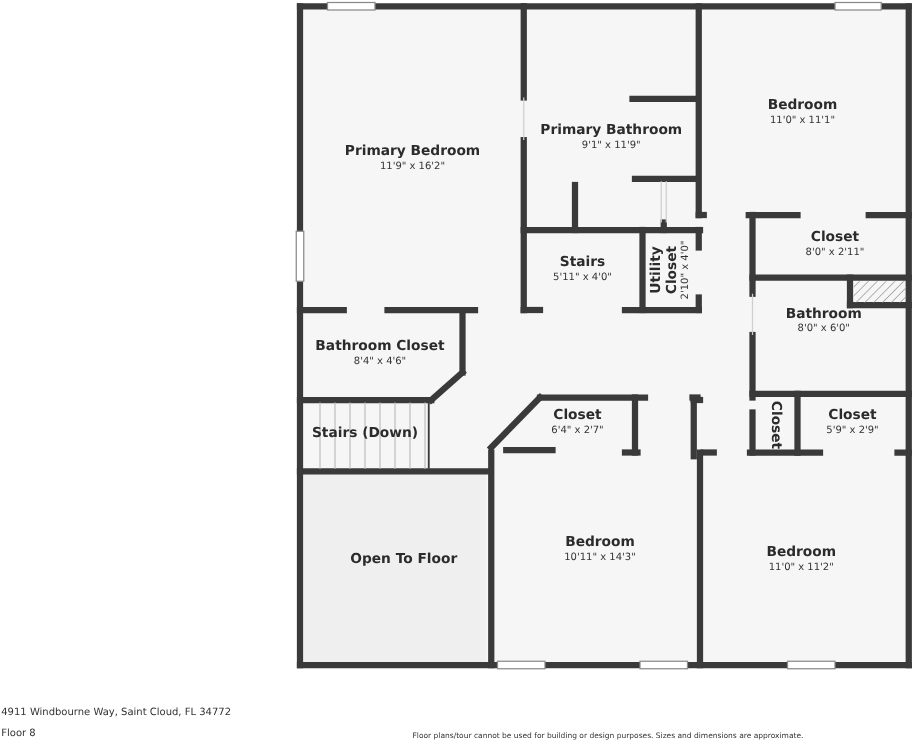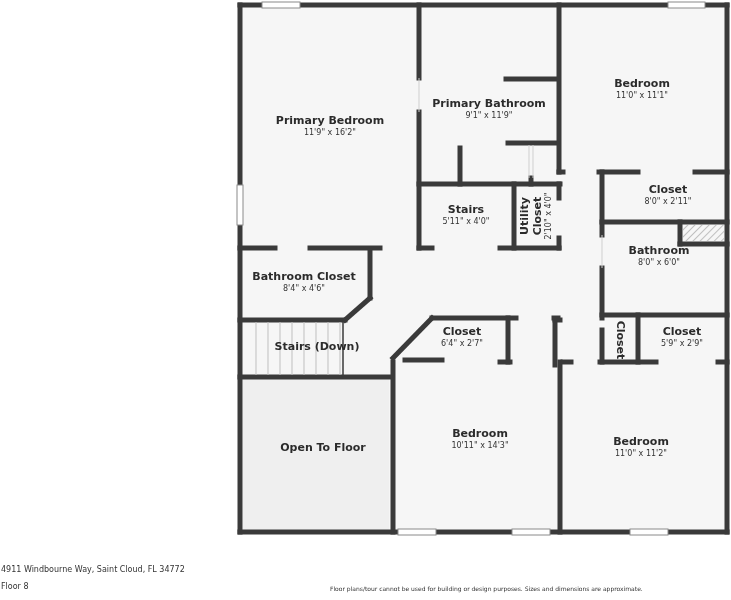--- a/index.html
+++ b/index.html
@@ -158,21 +158,21 @@
   <span class="room-dim">2'10" x 4'0"</span>
 </div>
 <div class="room-label" style="left:659px;top:256px;">
   <span class="room-name">Bathroom</span>
   <span class="room-dim">8'0" x 6'0"</span>
 </div>
 <div class="room-label" style="left:304px;top:282px;">
   <span class="room-name">Bathroom Closet</span>
   <span class="room-dim">8'4" x 4'6"</span>
 </div>
-<div class="room-label" style="left:292px;top:347px;margin-left:25px;">
+<div class="room-label" style="left:292px;top:347px;">
   <span class="room-name">Stairs (Down)</span>
 </div>
 <div class="room-label" style="left:462px;top:337px;">
   <span class="room-name">Closet</span>
   <span class="room-dim">6'4" x 2'7"</span>
 </div>
 <div class="room-label vert-cw" style="left:620px;top:340px;">
   <span class="room-name">Closet</span>
 </div>
 <div class="room-label" style="left:682px;top:337px;">

